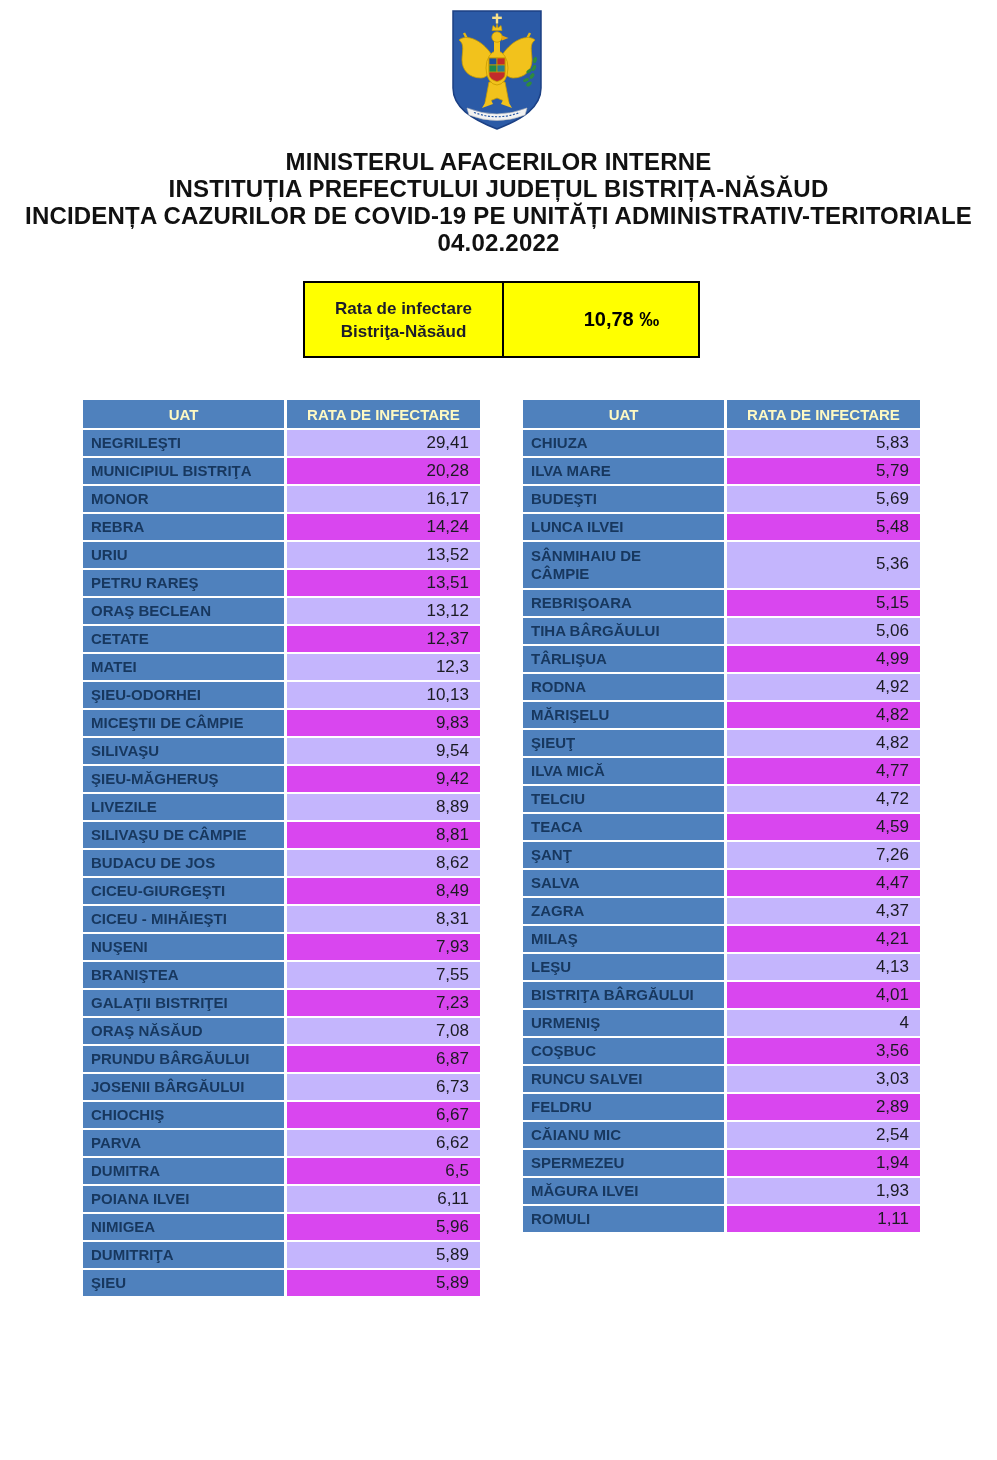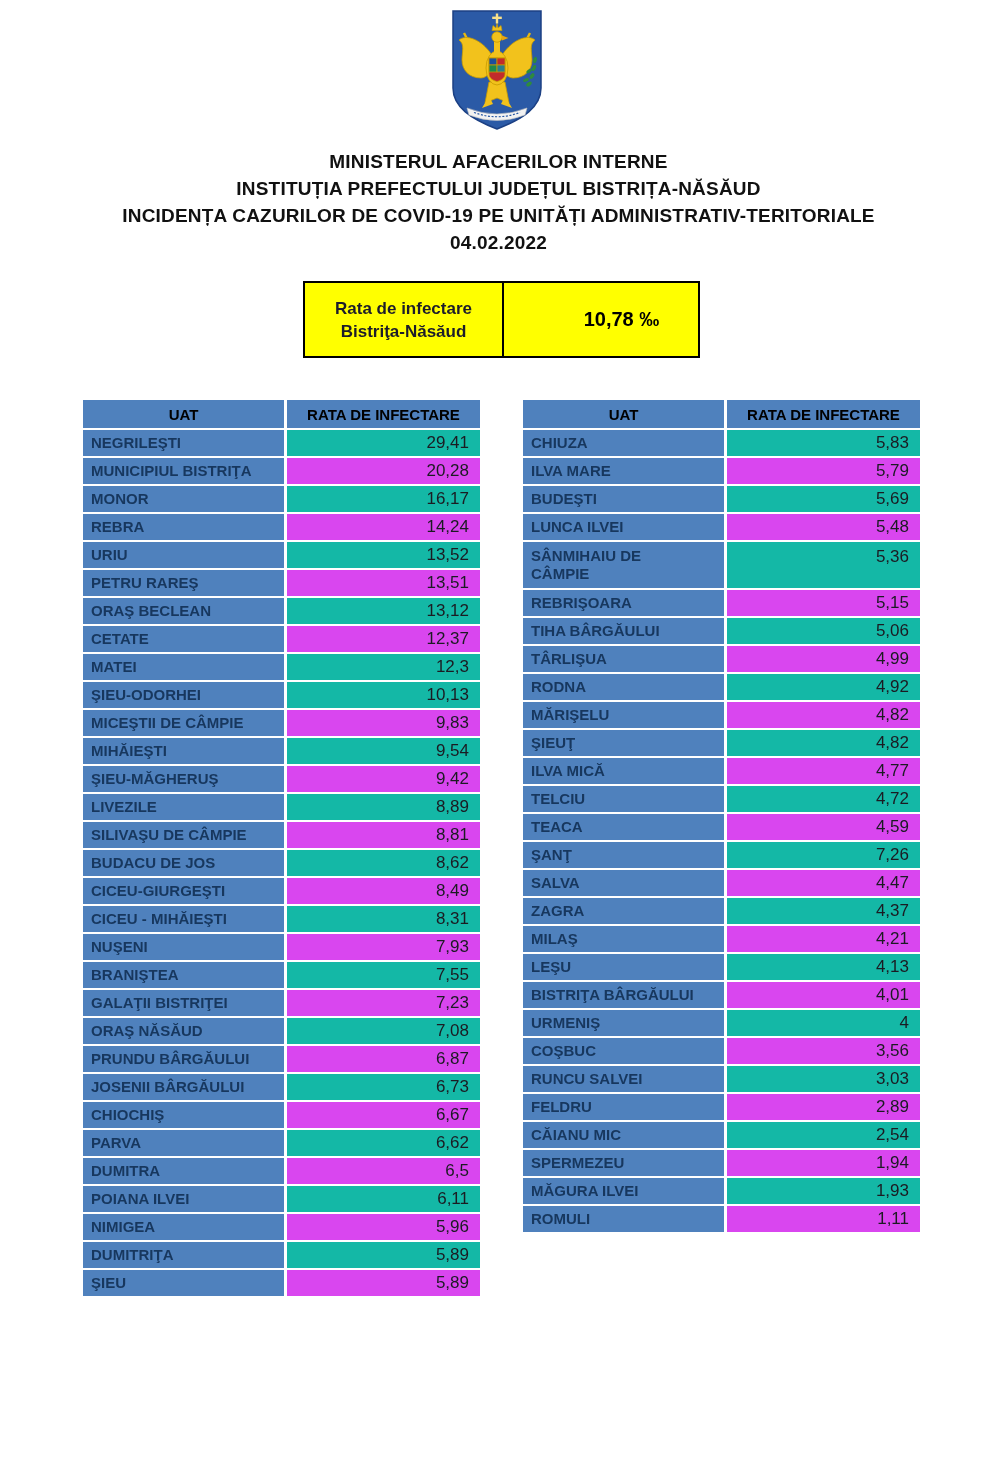--- a/index.html
+++ b/index.html
@@ -6,21 +6,21 @@
   body{
     width:997px;height:1460px;position:relative;background:#ffffff;
     font-family:"Liberation Sans","DejaVu Sans",sans-serif;
     overflow:hidden;
   }
   
   #emblem{position:absolute;left:449px;top:8px;width:96px;height:124px;}
   
   #titles{
     position:absolute;top:148px;left:0;width:100%;
-    text-align:center;font-weight:bold;font-size:19px;line-height:27px;
+    text-align:center;font-weight:bold;font-size:24px;line-height:27px;
     color:#111;letter-spacing:.2px;
   }
   #titles div{white-space:nowrap;}
   
   #summary{
     position:absolute;left:303px;top:281px;width:397px;height:77px;
     box-sizing:border-box;border:2px solid #000;background:#ffff00;display:flex;
   }
   .sum-left{
     width:199px;box-sizing:border-box;border-right:2px solid #000;
@@ -30,38 +30,38 @@
   .sum-right{
     flex:1;display:flex;align-items:center;justify-content:center;
     font-weight:bold;font-size:20px;color:#000;margin-left:41px;
   }
   
   .uat-table{position:absolute;top:400px;width:397px;}
   #table-left{left:83px;}
   #table-right{left:523px;}
   .thead{display:flex;height:28px;}
   .hcell{
-    background:#4f81bd;color:#000000;font-weight:bold;font-size:15px;
+    background:#4f81bd;color:#fef9c3;font-weight:bold;font-size:15px;
     display:flex;align-items:center;justify-content:center;box-sizing:border-box;
   }
   .h-uat{width:204px;border-right:3px solid #fff;}
   .h-rate{flex:1;}
   .trow{display:flex;margin-top:2px;height:26px;}
   .trow.tall{height:46px;}
   .namec{
     width:204px;background:#4f81bd;color:#17375e;font-weight:bold;font-size:15px;
     display:flex;align-items:center;padding-left:8px;box-sizing:border-box;
     border-right:3px solid #fff;white-space:pre-line;line-height:1.18;
   }
   .valc{
     flex:1;font-size:17px;color:#1b1b22;display:flex;align-items:center;
     justify-content:flex-end;padding-right:11px;box-sizing:border-box;
   }
-  .trow.tall .valc{align-items:flex-start;padding-top:5px;}
-  .shade-a{background:#14b8a6;}
+  .trow.tall .valc{align-items:flex-start;padding-top:12px;}
+  .shade-a{background:#c4b5fd;}
   .shade-b{background:#d946ef;}
 </style>
 </head>
 <body>
 
 <div id="emblem">
   <svg viewBox="0 0 96 124" width="96" height="124">
     <path d="M4,3 H92 V80 C92,99 74,111 48,121 C22,111 4,99 4,80 Z" fill="#2b5aa6" stroke="#1c4084" stroke-width="1.5"></path>
     <line x1="26" y1="46" x2="15" y2="25" stroke="#e8b90f" stroke-width="2.4"></line>
     <line x1="70" y1="46" x2="81" y2="25" stroke="#e8b90f" stroke-width="2.4"></line>
@@ -156,21 +156,21 @@
       </div>
       <div class="trow">
         <div class="namec">ŞIEU-ODORHEI</div>
         <div class="valc shade-a">10,13</div>
       </div>
       <div class="trow">
         <div class="namec">MICEŞTII DE CÂMPIE</div>
         <div class="valc shade-b">9,83</div>
       </div>
       <div class="trow">
-        <div class="namec">MIHĂIEŞTI</div>
+        <div class="namec">SILIVAŞU</div>
         <div class="valc shade-a">9,54</div>
       </div>
       <div class="trow">
         <div class="namec">ŞIEU-MĂGHERUŞ</div>
         <div class="valc shade-b">9,42</div>
       </div>
       <div class="trow">
         <div class="namec">LIVEZILE</div>
         <div class="valc shade-a">8,89</div>
       </div>

